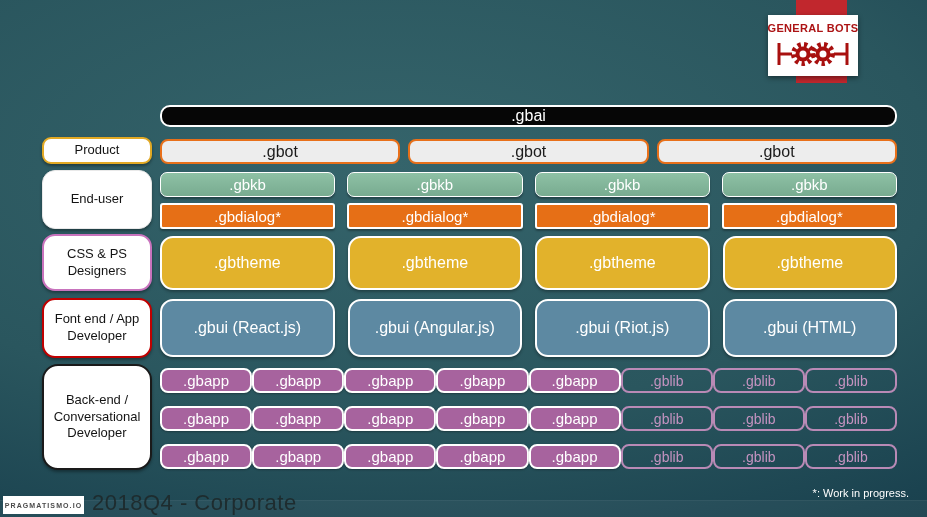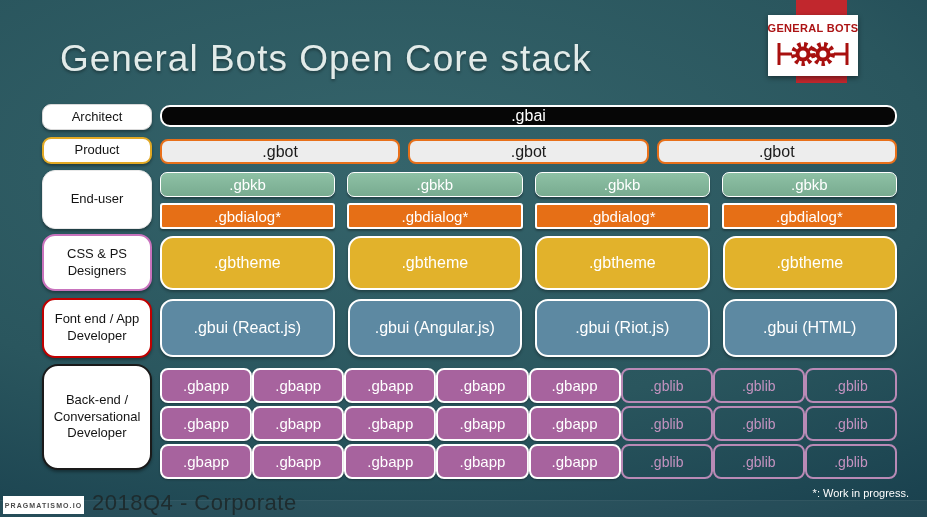--- a/index.html
+++ b/index.html
@@ -48,21 +48,21 @@
   .lbl-backend  { top:364px; height:106px; border:2px solid #1a1a1a; border-radius:16px; }
 
   
   .row{ position:absolute; left:160px; width:737px; display:grid; }
   .row-gbai    { top:105px; height:16px; grid-template-columns:1fr; }
   .row-gbot    { top:139px; height:25px; grid-template-columns:repeat(3,1fr); gap:8px; }
   .row-gbkb    { top:172px; height:25px; grid-template-columns:repeat(4,1fr); gap:12px; }
   .row-gbdialog{ top:203px; height:26px; grid-template-columns:repeat(4,1fr); gap:12px; }
   .row-gbtheme { top:236px; height:54px; grid-template-columns:repeat(4,1fr); gap:13px; }
   .row-gbui    { top:299px; height:58px; grid-template-columns:repeat(4,1fr); gap:13px; }
-  .row-apps    { height:35px; grid-template-columns:repeat(8,1fr); }
+  .row-apps    { height:25px; grid-template-columns:repeat(8,1fr); }
   .row-apps.r1 { top:368px; } .row-apps.r2 { top:406px; } .row-apps.r3 { top:444px; }
 
   .box{ display:flex; align-items:center; justify-content:center; white-space:nowrap; }
   .gbai   { background:#060606; border:2px solid #fff; border-radius:10px; color:#fff; font-size:16px; }
   .gbot   { background:#ededed; border:2px solid #e8701a; border-radius:8px; color:#1b1b1b; font-size:16px; }
   .gbkb   { background:linear-gradient(180deg,#8ec1a5,#78ab90); border:1px solid #fff; border-radius:7px; color:#fff; font-size:15px; box-shadow:0 2px 2px rgba(0,0,0,.3); }
   .gbdialog{ background:#e66f16; border:2px solid #fff; border-radius:3px; color:#fff; font-size:15px; box-shadow:0 2px 2px rgba(0,0,0,.3); }
   .gbtheme{ background:#e2b22b; border:2px solid #fff; border-radius:13px; color:#fff; font-size:16px; box-shadow:0 2px 3px rgba(0,0,0,.3); }
   .gbui   { background:#5d89a2; border:2.5px solid #fff; border-radius:13px; color:#fff; font-size:16px; box-shadow:0 2px 3px rgba(0,0,0,.3); }
   .gbapp  { background:#a7639e; border:2px solid #fff; border-radius:8px; color:#fff; font-size:15px; box-shadow:0 1px 2px rgba(0,0,0,.3); }
@@ -81,42 +81,38 @@
   }
   .footnote{
     position:absolute; right:18px; top:487px; font-size:11px; color:#fefefe; white-space:nowrap;margin-left:19px;
   }
 </style>
 </head>
 <body>
 
 <div class="slide">
 
-  <div class="title">General Bots Open Core stack</div>
 
   <div class="logo-stripe"></div>
   <div class="logo-card">
     <div class="logo-brand">GENERAL BOTS</div>
     <svg width="74" height="34" viewBox="0 0 74 34">
       <g stroke="#a8100f" fill="none">
         <line x1="3" y1="7" x2="3" y2="29" stroke-width="3"></line>
         <line x1="3" y1="18" x2="16" y2="18" stroke-width="3"></line>
         <circle cx="27" cy="18" r="9.5" stroke-width="5" stroke-dasharray="3.3 3.2"></circle>
         <circle cx="27" cy="18" r="5.5" stroke-width="4"></circle>
         <circle cx="47" cy="18" r="9.5" stroke-width="5" stroke-dasharray="3.3 3.2"></circle>
         <circle cx="47" cy="18" r="5.5" stroke-width="4"></circle>
         <line x1="58" y1="18" x2="71" y2="18" stroke-width="3"></line>
         <line x1="71" y1="7" x2="71" y2="29" stroke-width="3"></line>
       </g>
     </svg>
   </div>
 
-  <div class="lbl lbl-architect">
-      <span>Architect</span>
-    </div>
   <div class="lbl lbl-product">
       <span>Product</span>
     </div>
   <div class="lbl lbl-cssps">
       <span>CSS &amp; PS Designers</span>
     </div>
   <div class="lbl lbl-enduser">
       <span>End-user</span>
     </div>
   <div class="lbl lbl-frontend">

